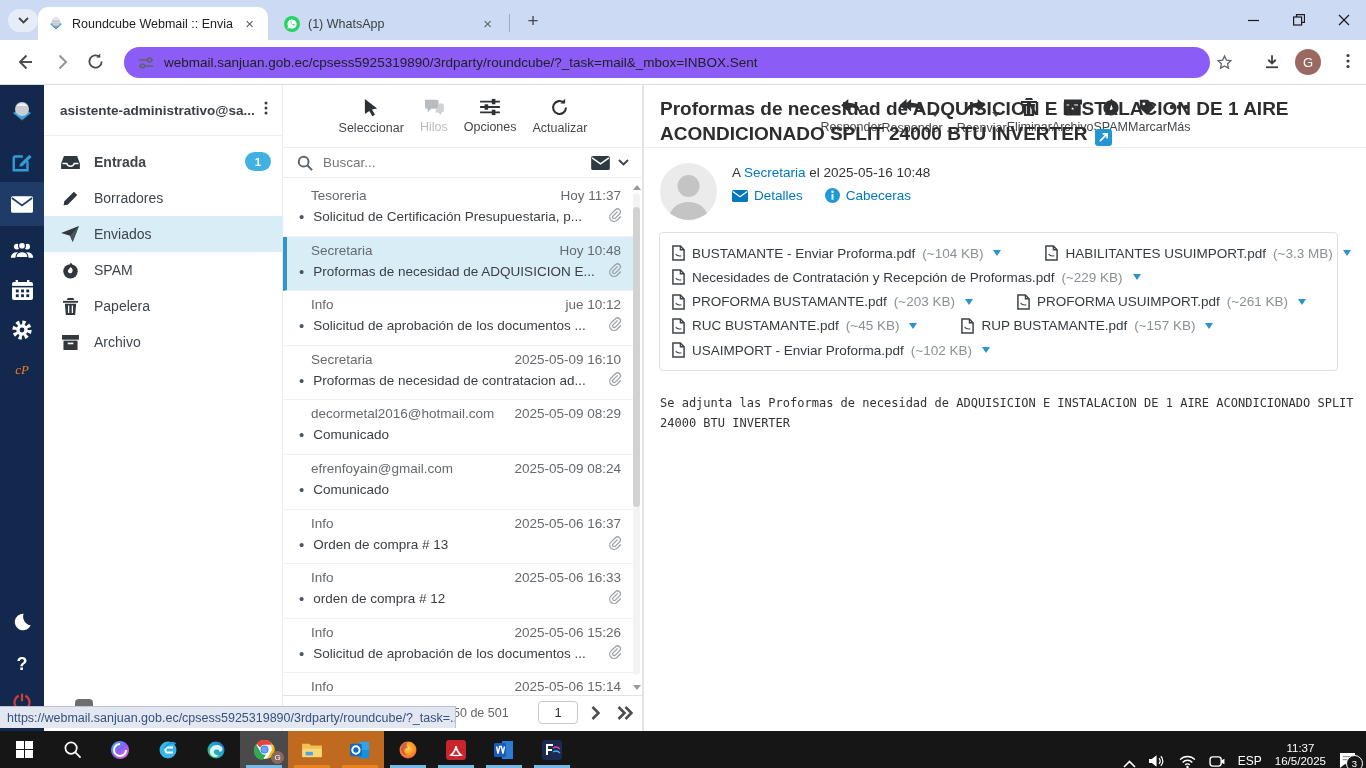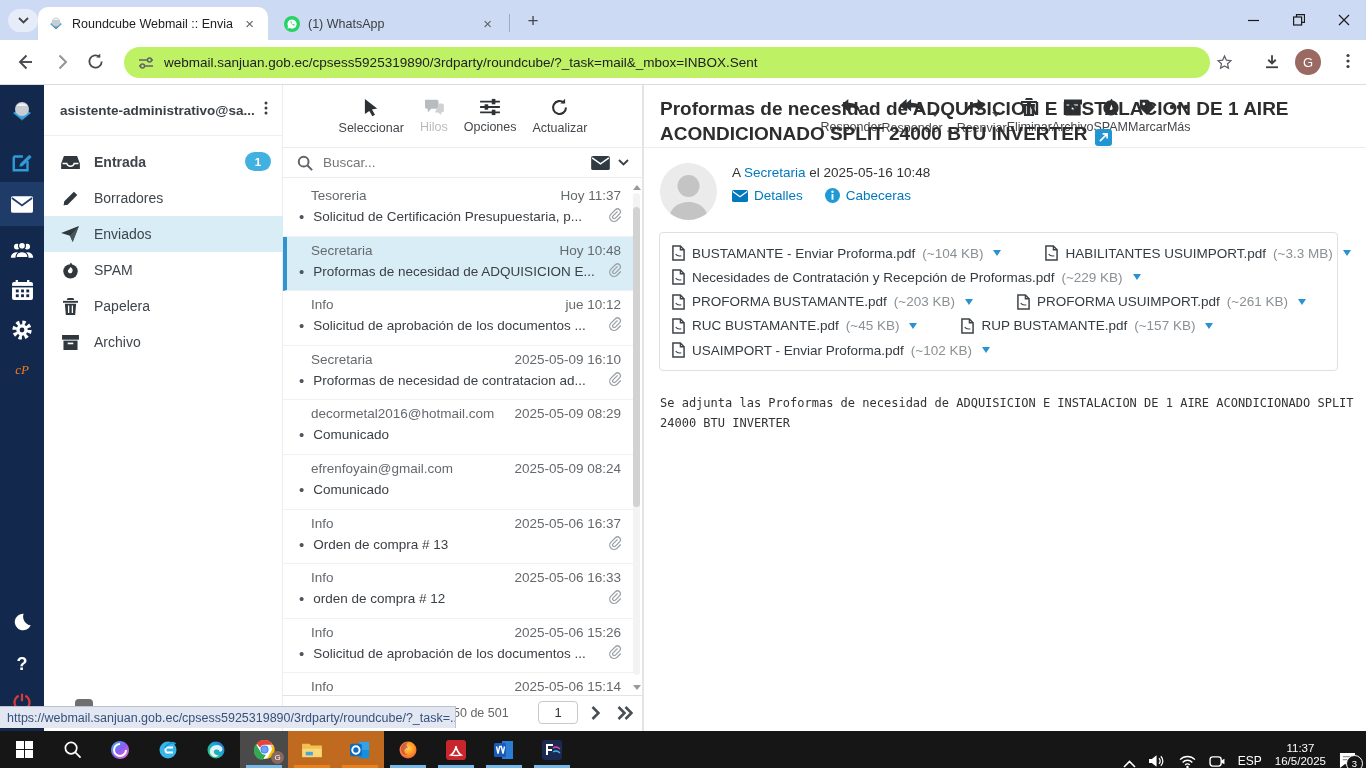--- a/index.html
+++ b/index.html
@@ -21,21 +21,21 @@
   .tabdiv{position:absolute;left:509px;top:14px;width:1px;height:18px;background:#9daac4}
   .newtab{position:absolute;left:520px;top:10px;width:26px;height:22px;color:#454a52;font-size:19px;
           display:flex;align-items:center;justify-content:center}
   .winctl{position:absolute;top:0;right:0;height:40px;display:flex;align-items:center}
   .winctl>div{width:45px;height:40px;display:flex;align-items:center;justify-content:center;color:#1b1b1b}
 
   .btoolbar{position:absolute;left:0;top:40px;width:1366px;height:45px;background:#fff;
             border-bottom:1px solid #dadce0;box-sizing:border-box}
   .navic{position:absolute;top:52px;color:#5f6368}
   .omnibox{position:absolute;left:124px;top:47px;width:1086px;height:31px;border-radius:16px;
-           background:#bef264;display:flex;align-items:center;gap:10px;padding:0 14px;box-sizing:border-box}
+           background:#8b5cf6;display:flex;align-items:center;gap:10px;padding:0 14px;box-sizing:border-box}
   .urltext{font-size:13.5px;color:#202124;white-space:nowrap;overflow:hidden}
   .avatarG{position:absolute;left:1295px;top:49px;width:26px;height:26px;border-radius:50%;
            background:#9a6a62;color:#fff;font-size:13px;display:flex;align-items:center;justify-content:center}
 
   
   .rail{position:absolute;left:0;top:85px;width:44px;height:646px;background:#12294d}
   .rail .ric{position:absolute;left:0;width:44px;height:34px;display:flex;align-items:center;justify-content:center}
   .rail .sel{background:#1f3c69;height:44px}
   .cp{color:#f47b20;font-weight:normal;font-style:italic;font-size:13px;font-family:"Liberation Serif",serif}
 

